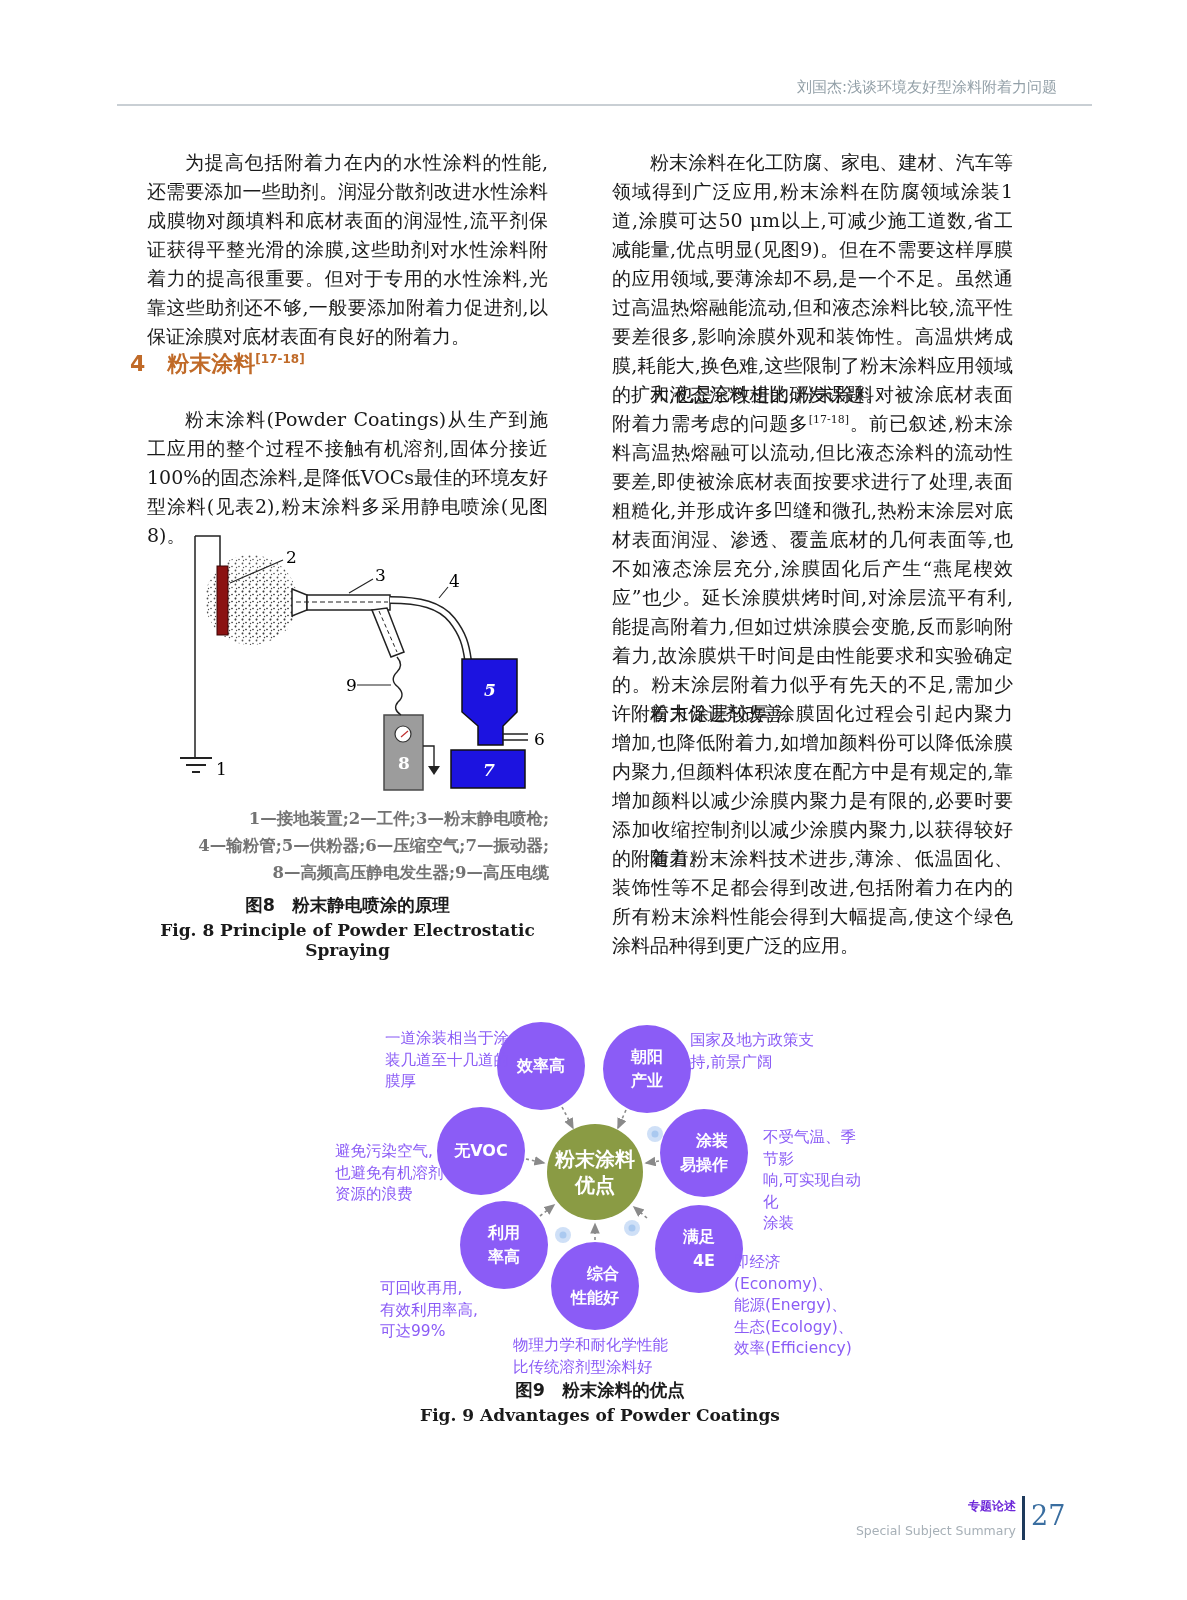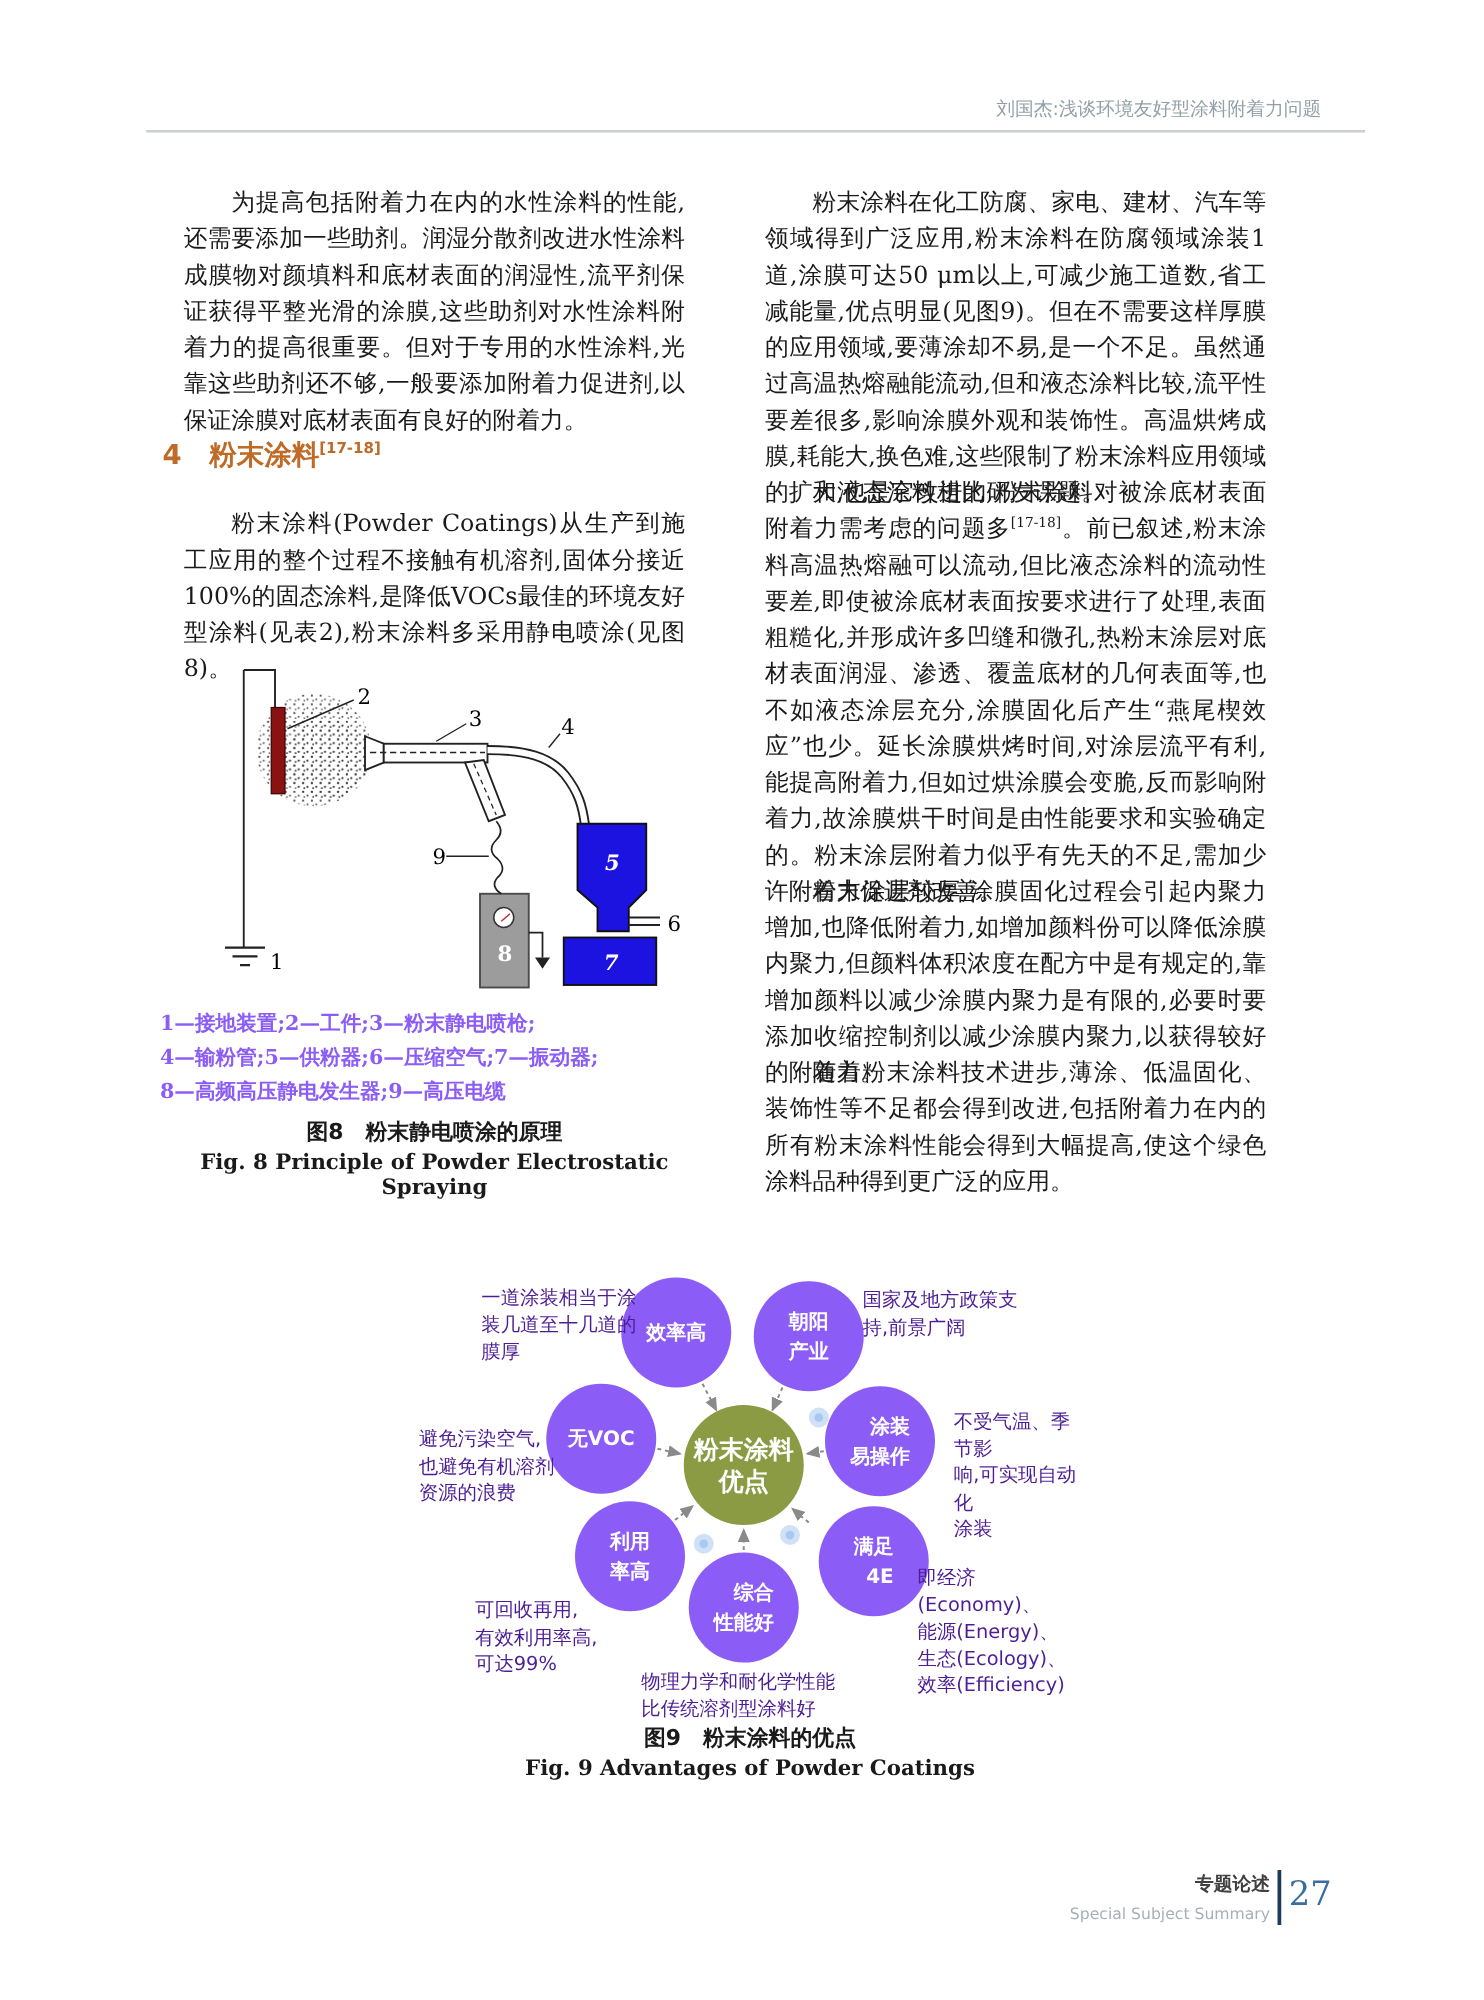--- a/index.html
+++ b/index.html
@@ -18,43 +18,43 @@
   .leftcol{left:130px;}
   .rightcol{left:595px;}
   sup.ref{font-size:11px;vertical-align:super;line-height:0;}
   
   .sec-head{top:349px;left:130px;width:435px;color:#c06a28;
     font-family:"DejaVu Sans","Liberation Sans",sans-serif;
     font-weight:bold;font-size:22px;}
   .sec-head .num{margin-right:22px;}
   .sec-head sup{font-size:12px;}
   
-  .legend{left:128px;width:435px;text-align:left;color:#8b5cf6;
+  .legend{left:114px;width:435px;text-align:right;color:#737373;
     font-size:16.5px;line-height:27px;font-weight:bold;}
   .figcap-cn{left:130px;width:435px;text-align:center;font-weight:bold;font-size:17.5px;
     font-family:"DejaVu Sans","Liberation Sans",sans-serif;}
   .figcap-en{left:130px;width:435px;text-align:center;font-weight:bold;font-size:17px;}
   .figcap9-cn{left:330px;width:540px;text-align:center;font-weight:bold;font-size:17.5px;
     font-family:"DejaVu Sans","Liberation Sans",sans-serif;}
   .figcap9-en{left:330px;width:540px;text-align:center;font-weight:bold;font-size:17px;}
   
   .fig9{top:990px;left:330px;width:540px;height:400px;}
   .petal{position:absolute;width:88px;height:88px;border-radius:50%;background:#8b5cf6;
     color:#fff;font-weight:bold;font-size:16px;line-height:24px;text-align:right;
     display:flex;align-items:center;justify-content:center;
     font-family:"DejaVu Sans","Liberation Sans",sans-serif;}
   .hub{position:absolute;width:96px;height:96px;border-radius:50%;background:#8a9b44;
     color:#fff;font-weight:bold;font-size:20px;line-height:26px;text-align:center;
     display:flex;align-items:center;justify-content:center;
     font-family:"DejaVu Sans","Liberation Sans",sans-serif;}
-  .anno{position:absolute;font-size:15.5px;line-height:21.5px;color:#4c1d95;
+  .anno{position:absolute;font-size:15.5px;line-height:21.5px;color:#8b5cf6;
     font-family:"DejaVu Sans","Liberation Sans",sans-serif;}
   
   .foot-cn{top:1498px;left:860px;width:156px;text-align:right;font-weight:bold;
-    font-size:15px;color:#404040;font-family:"DejaVu Sans","Liberation Sans",sans-serif;}
+    font-size:12px;color:#6d28d9;font-family:"DejaVu Sans","Liberation Sans",sans-serif;}
   .foot-en{top:1523px;left:840px;width:176px;text-align:right;
     font-size:12.5px;color:#a7b0b7;font-family:"DejaVu Sans","Liberation Sans",sans-serif;}
   .foot-bar{top:1496px;left:1022px;width:3px;height:44px;background:#1e3a5c;}
   .foot-num{top:1500px;left:1031px;font-size:27px;color:#3a6ea0;
     font-family:"DejaVu Serif","Liberation Serif",serif;}
   svg text{font-family:"DejaVu Serif","Liberation Serif",serif;}
 </style>
 </head>
 <body>
 

